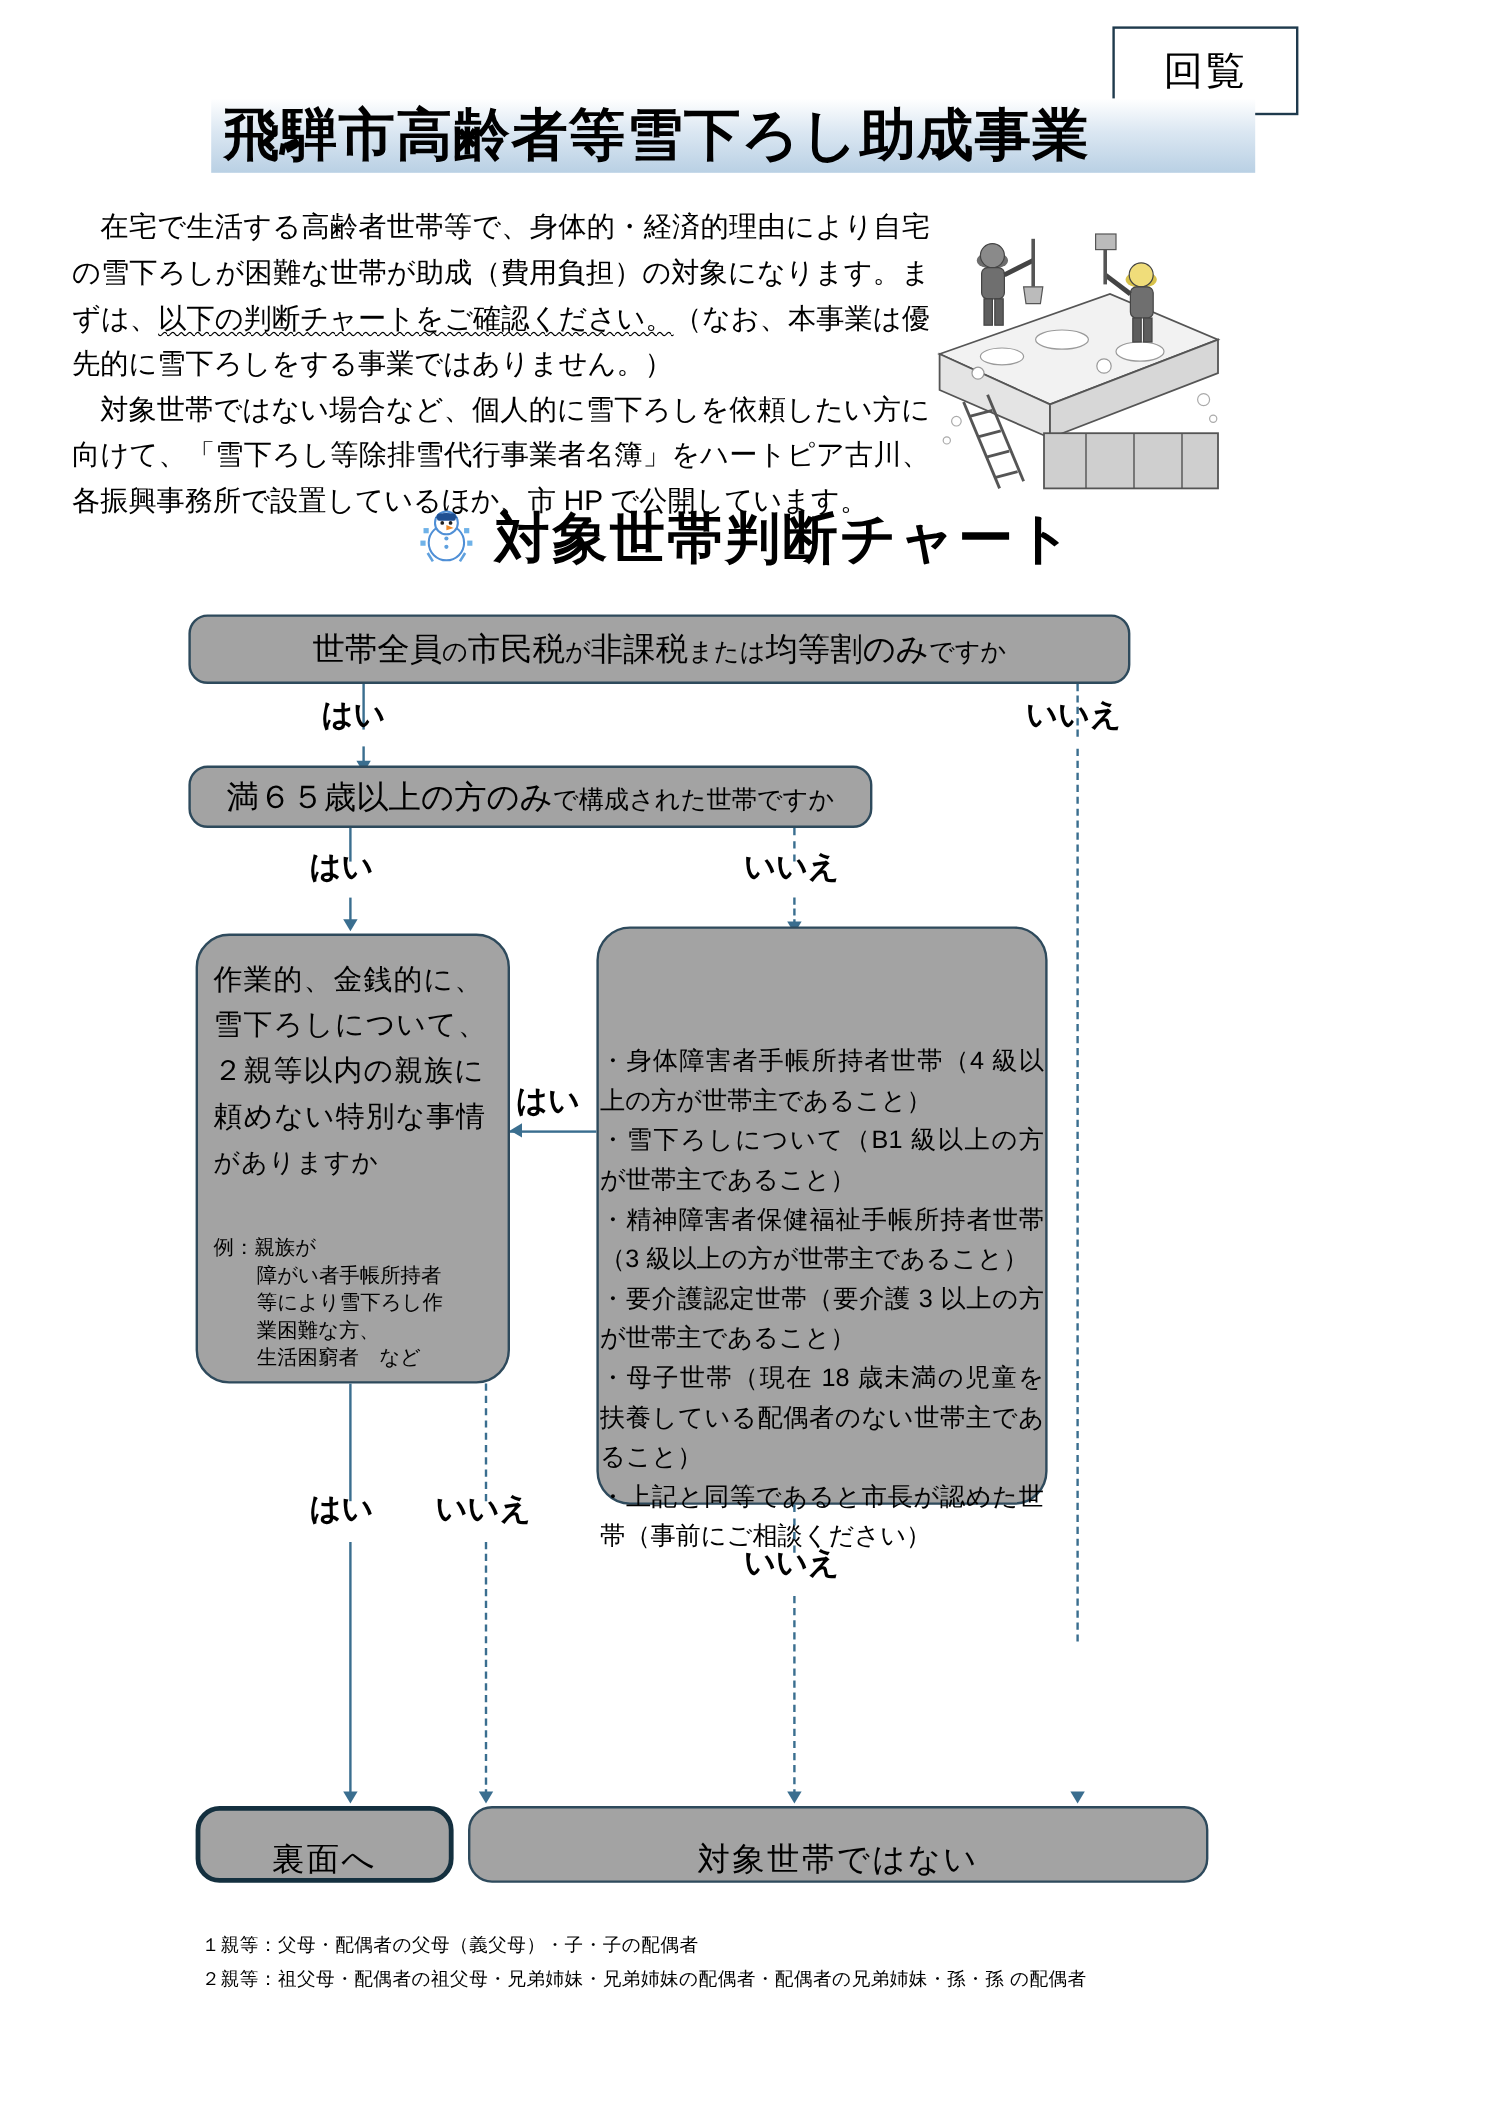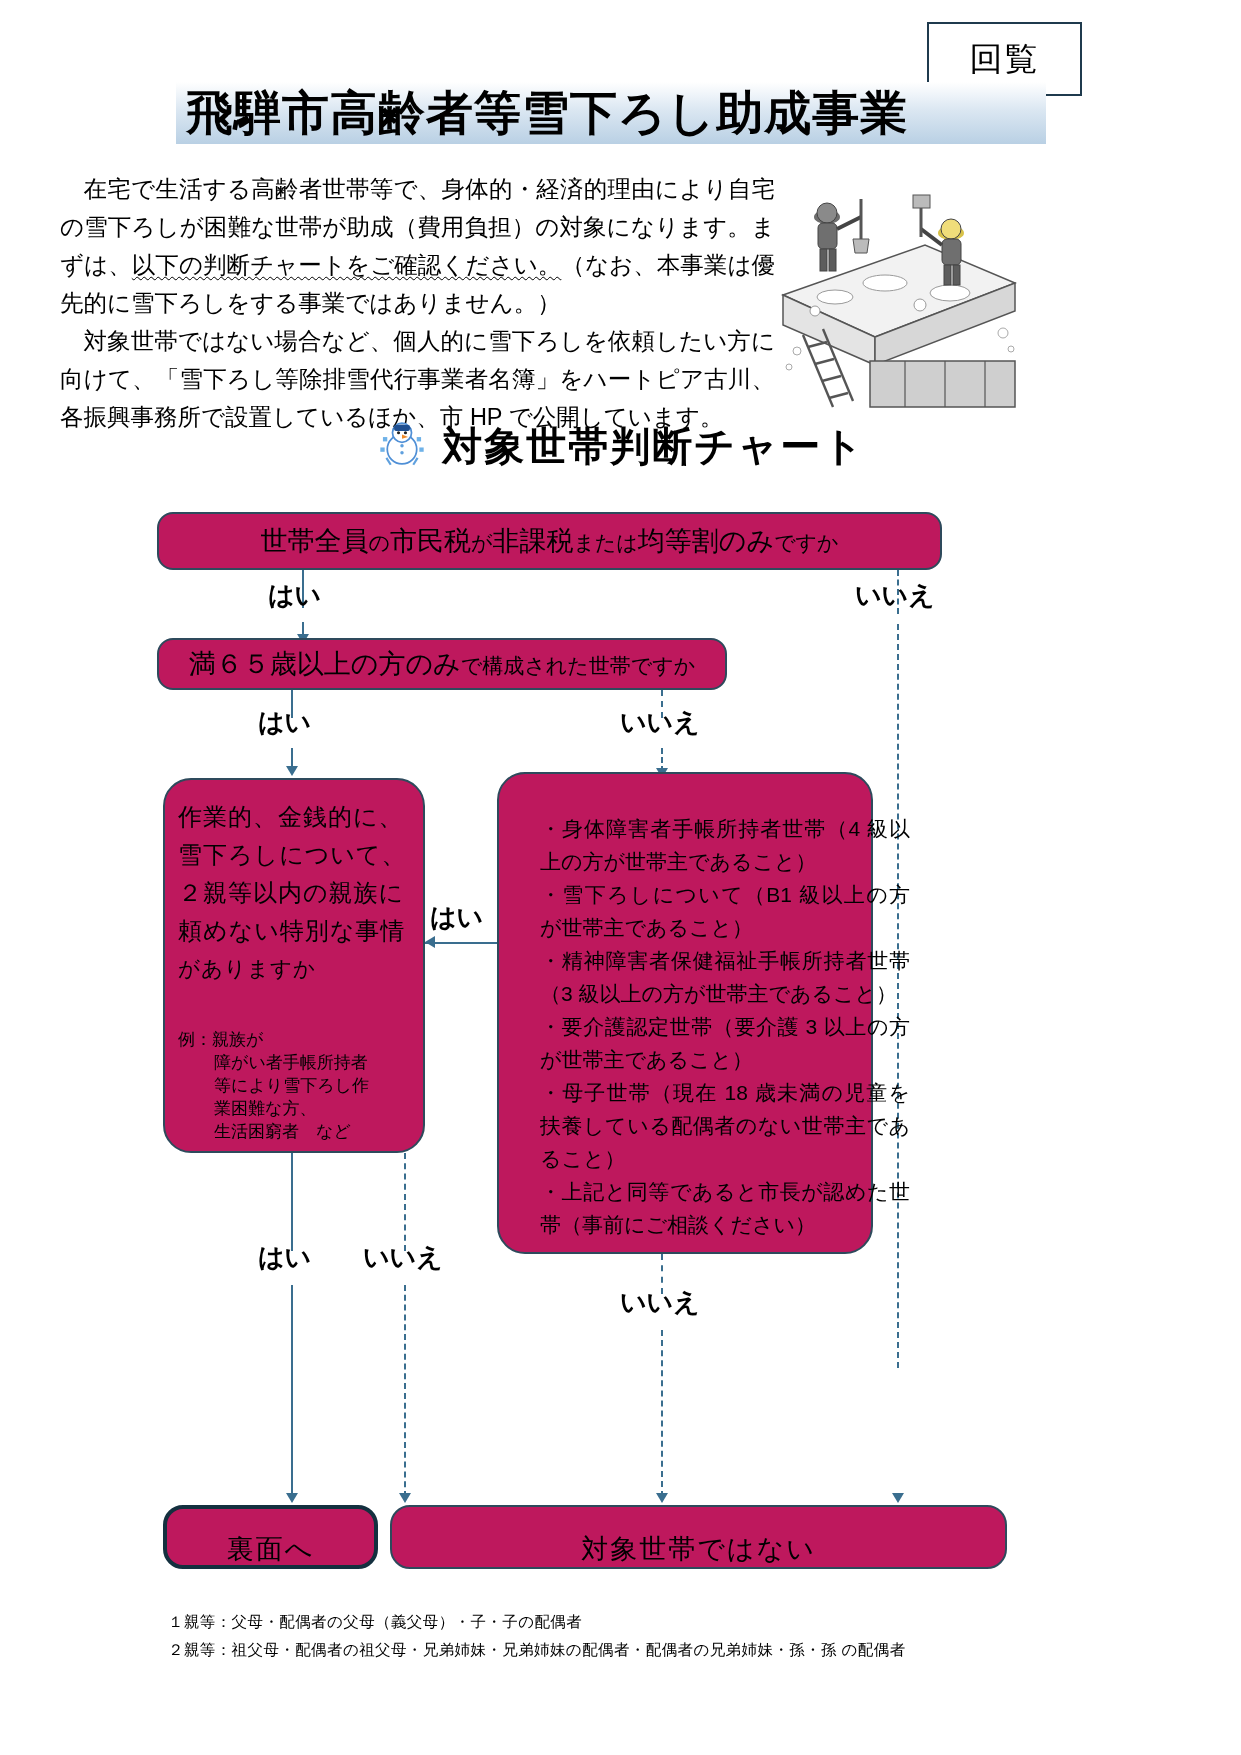--- a/index.html
+++ b/index.html
@@ -54,29 +54,29 @@
 
   
   .chart-head{
     position:absolute; left:0; top:418px; width:1241px;
     text-align:center;
   }
   .chart-head .snow{ display:inline-block; vertical-align:middle; margin-right:10px;}
   .chart-head .ct{
     display:inline-block; vertical-align:middle;
     font-family:"DejaVu Sans", sans-serif;
-    font-size:40px; font-weight:700; letter-spacing:2px;
+    font-size:46px; font-weight:700; letter-spacing:2px;
   }
 
   
   .fbox{
     position:absolute;
     border:2px solid #2e4a5c;
     border-radius:16px;
-    background:#be185d;
+    background:#a3a3a3;
   }
   .fbox.thick{ border:4px solid #14303f; }
   .fbox .inner{ width:100%; height:100%; display:flex; align-items:center; justify-content:center;}
 
   .q-line{ white-space:nowrap; }
   .big{ font-size:27px; }
   .sm{ font-size:21px; }
 
   
   .vline{ position:absolute; background:#3a6e8f; width:2px; }
@@ -112,22 +112,22 @@
     font-size:17px; line-height:23px;
   }
   .leftbox-ex .ind{ padding-left:36px; display:block; }
 
   
   .rightbox-head{
     position:absolute; left:505px; top:798px; width:360px;
     text-align:center; font-size:24px; font-weight:700; letter-spacing:1px;
   }
   .rightbox-list{
-    position:absolute; left:500px; top:812px; width:370px;
-    font-size:21px; line-height:33px; text-align:justify;margin-left:40px;
+    position:absolute; left:500px; top:868px; width:370px;
+    font-size:21px; line-height:33px; text-align:justify;
   }
   .rightbox-list .it{ margin:0; }
 
   .outbox-txt{ font-size:27px; letter-spacing:2px;margin-top:24px; }
 
   
   .notes{
     position:absolute; left:168px; top:1608px; width:960px;
     font-size:15.5px; line-height:28px; letter-spacing:0.4px;
   }

